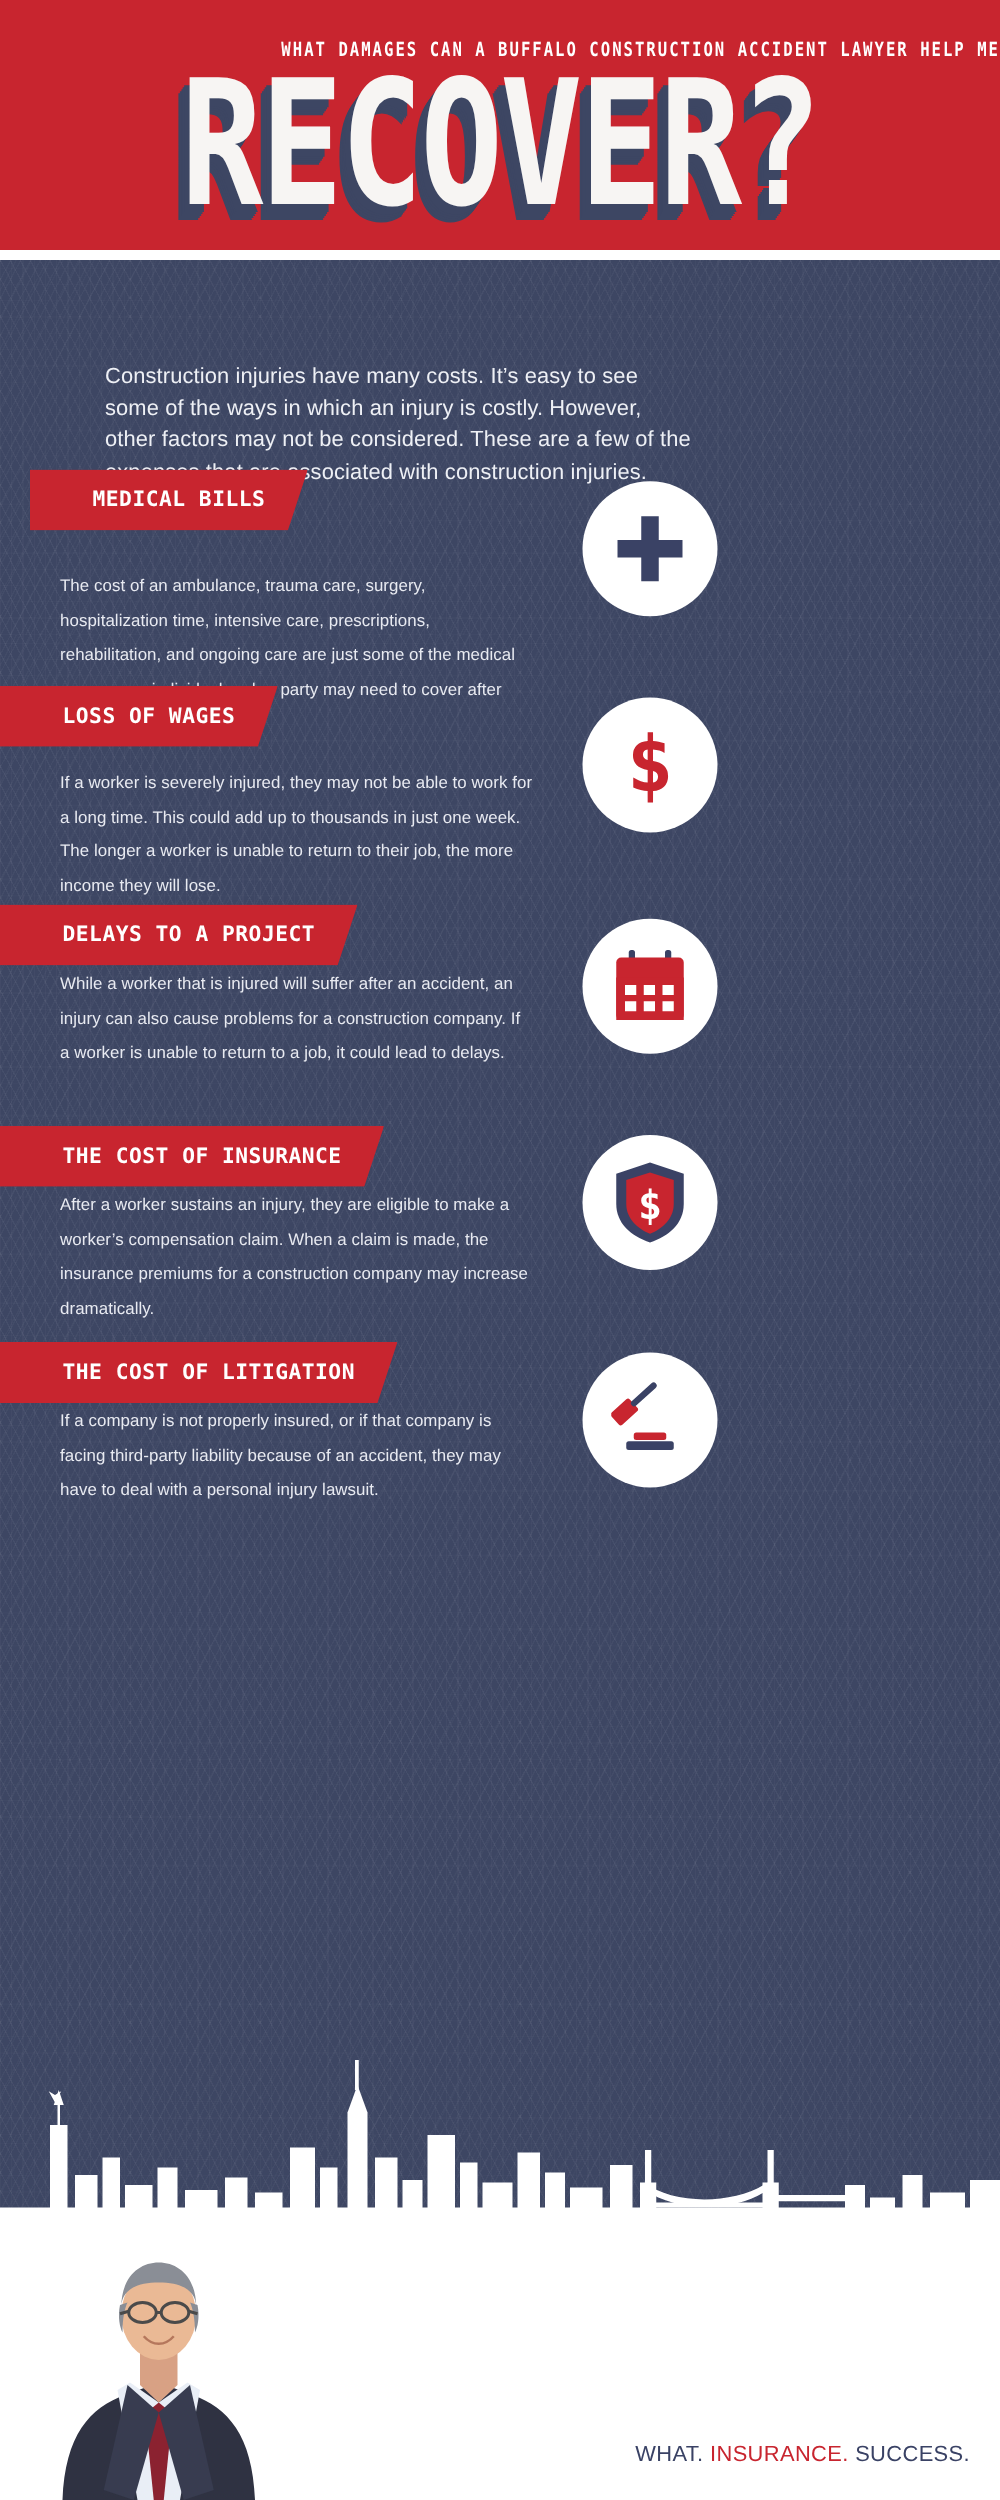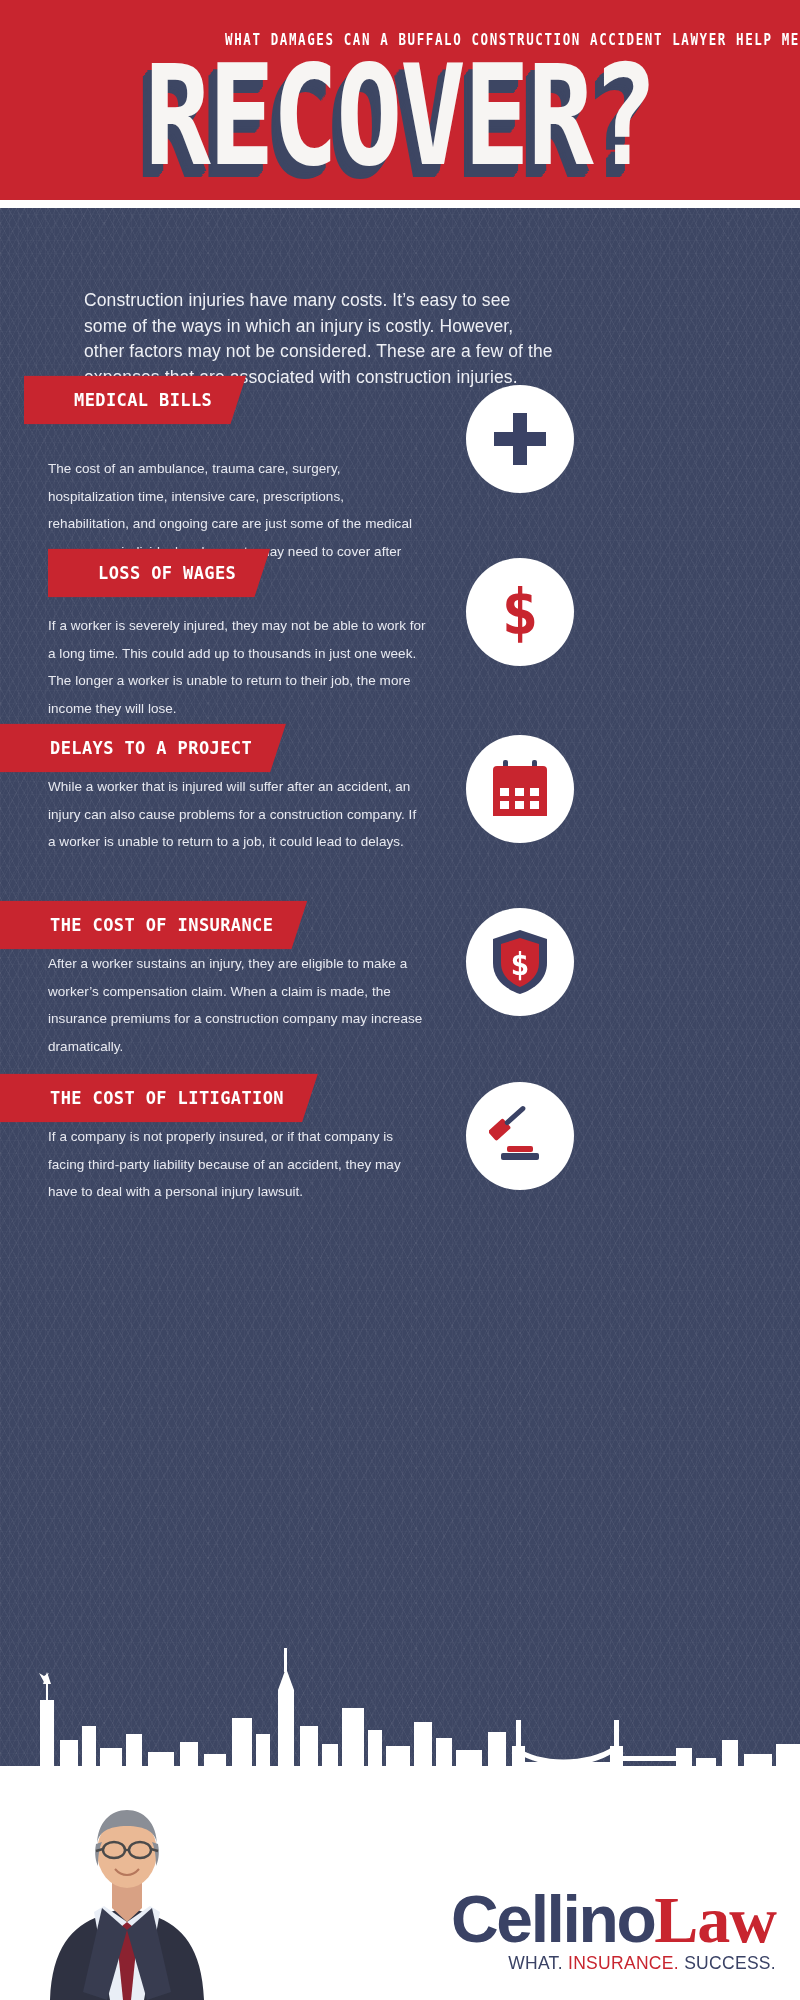--- a/index.html
+++ b/index.html
@@ -185,21 +185,21 @@
     <span class="btxt">MEDICAL BILLS</span>
   </div>
 </div>
 <div class="sec-body" style="top:455px;">The cost of an ambulance, trauma care, surgery, hospitalization time, intensive care, prescriptions, rehabilitation, and ongoing care are just some of the medical expenses a individual and or party may need to cover after they are injured.</div>
 <div class="icon-circle" style="left:466px; top:385px;">
   <svg width="64" height="64" viewBox="0 0 64 64" aria-hidden="true">
     <path d="M25 6h14v19h19v14H39v19H25V39H6V25h19z" fill="#3a4265"></path>
   </svg>
 </div>
 
-<div class="section" style="top:553px;padding-left:48px;">
+<div class="section" style="top:553px;">
   <div class="banner">
     <span class="btxt">LOSS OF WAGES</span>
   </div>
 </div>
 <div class="sec-body" style="top:612px;">If a worker is severely injured, they may not be able to work for a long time. This could add up to thousands in just one week. The longer a worker is unable to return to their job, the more income they will lose.</div>
 <div class="icon-circle" style="left:466px; top:558px;">
   <svg width="60" height="64" viewBox="0 0 60 64" aria-hidden="true">
     <text x="30" y="53" text-anchor="middle" font-family="DejaVu Sans Mono, monospace" font-size="62" font-weight="bold" fill="#c8252f">$</text>
   </svg>
 </div>
@@ -327,20 +327,19 @@
       <path d="M93 50h4"></path>
       <path d="M71 49l-7 2"></path>
       <path d="M119 49l7 2"></path>
     </g>
 
     <path d="M84 70c6 6 16 6 22 0-3 6-19 6-22 0z" fill="#ffffff"></path>
     <path d="M83 69c7 8 17 8 24 0" fill="none" stroke="#b5775c" stroke-width="2"></path>
   </svg>
 
   <div class="logo-wrap">
-    <div class="logo-main"><span>Cellino</span><span class="law">Law</span></div>
     <div class="tagline">
       <span class="tg-navy">WHAT.</span>
       <span class="tg-red">INSURANCE.</span>
       <span class="tg-navy">SUCCESS.</span>
     </div>
   </div>
 </div>
 
 </body></html>

